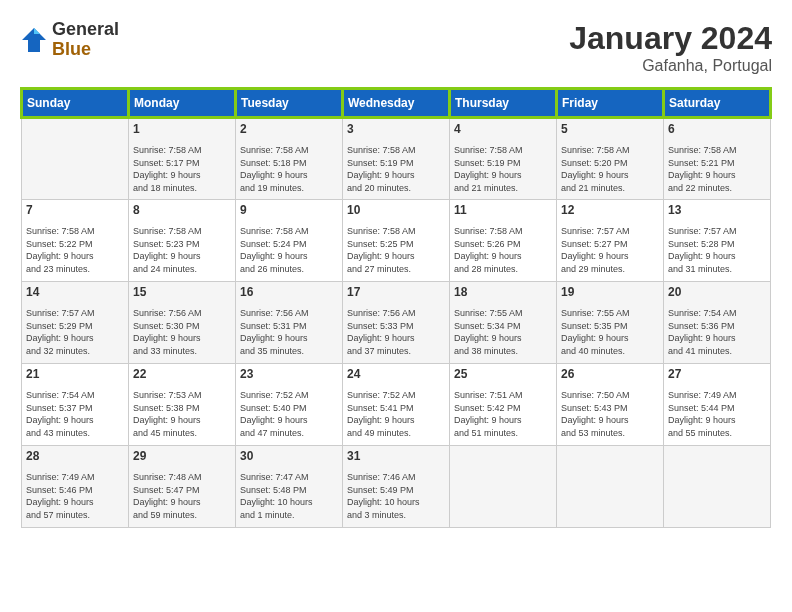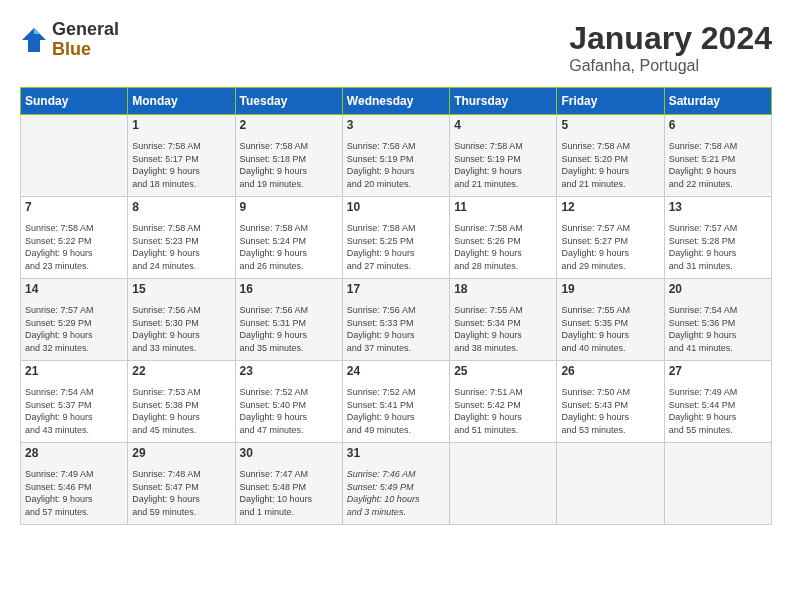--- a/index.html
+++ b/index.html
@@ -33,21 +33,21 @@
     }
     .logo-general { color: #333; }
     .logo-blue { color: #a16207; }
     .logo-icon {
       width: 28px;
       height: 28px;
       margin-right: 4px;
       display: inline-block;
     }
     .title-block {
-      text-align: left;
+      text-align: right;
     }
     .month-title {
       font-size: 32px;
       font-weight: bold;
       color: #333;
     }
     .location {
       font-size: 16px;
       color: #555;
     }
@@ -56,21 +56,21 @@
       border-collapse: collapse;
       table-layout: fixed;
     }
     thead th {
       background-color: #1565c0;
       color: #fff;
       font-size: 12px;
       font-weight: bold;
       padding: 6px 4px;
       text-align: left;
-      border: 1px solid #84cc16;
+      border: 3px solid #84cc16;
     }
     tbody td {
       vertical-align: top;
       border: 1px solid #ccc;
       padding: 3px 4px;
       font-size: 9.5px;
       color: #333;
       height: 82px;
     }
     tbody tr:nth-child(odd) td {
@@ -341,21 +341,21 @@
           </td>
           <td>
             <span class="day-number">30</span>
             <div class="day-info" style="white-space: pre-line;">Sunrise: 7:47 AM
 Sunset: 5:48 PM
 Daylight: 10 hours
 and 1 minute.</div>
           </td>
           <td>
             <span class="day-number">31</span>
-            <div class="day-info" style="white-space: pre-line; font-style: italic;">Sunrise: 7:46 AM
+            <div class="day-info" style="white-space: pre-line;">Sunrise: 7:46 AM
 Sunset: 5:49 PM
 Daylight: 10 hours
 and 3 minutes.</div>
           </td>
           <td></td>
           <td></td>
           <td></td>
         </tr>
       </tbody>
   </table>

